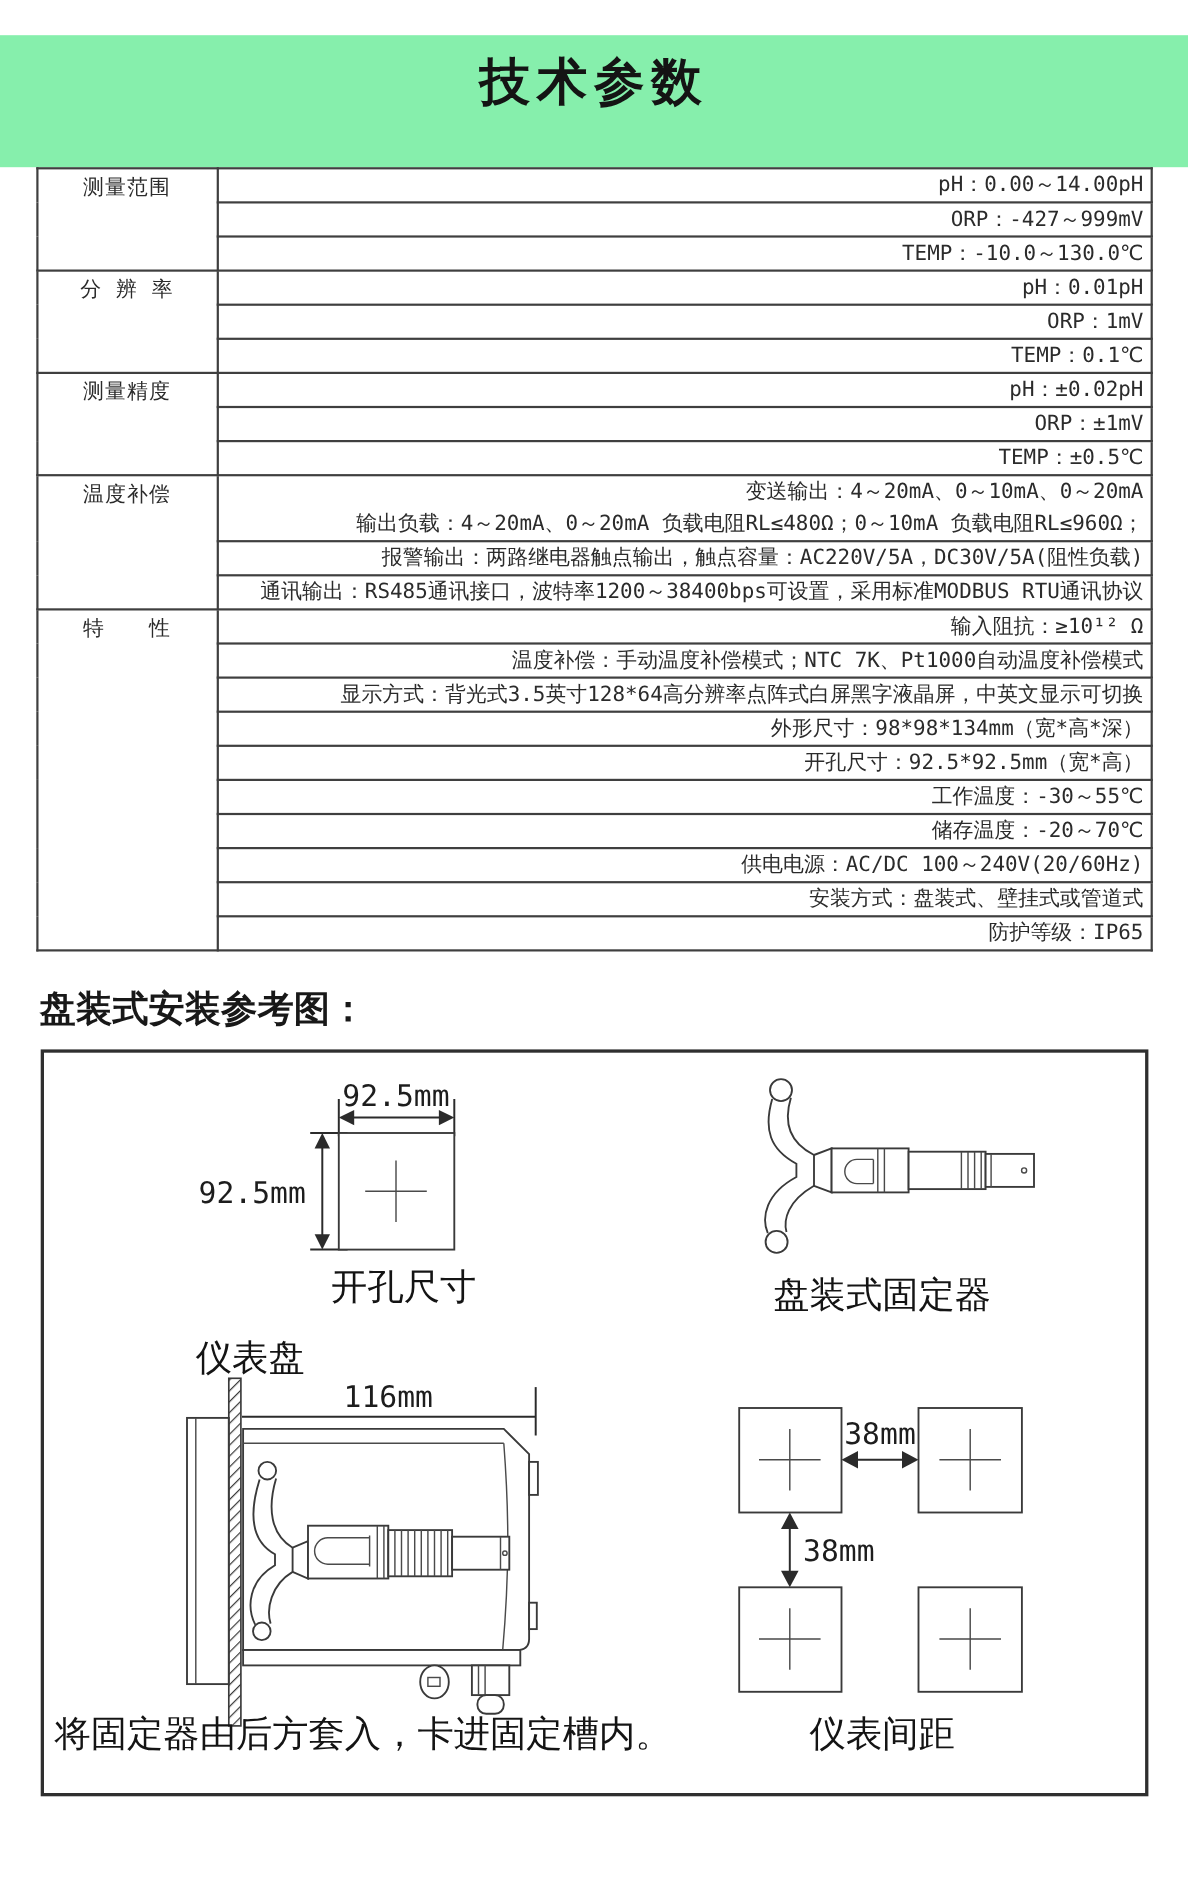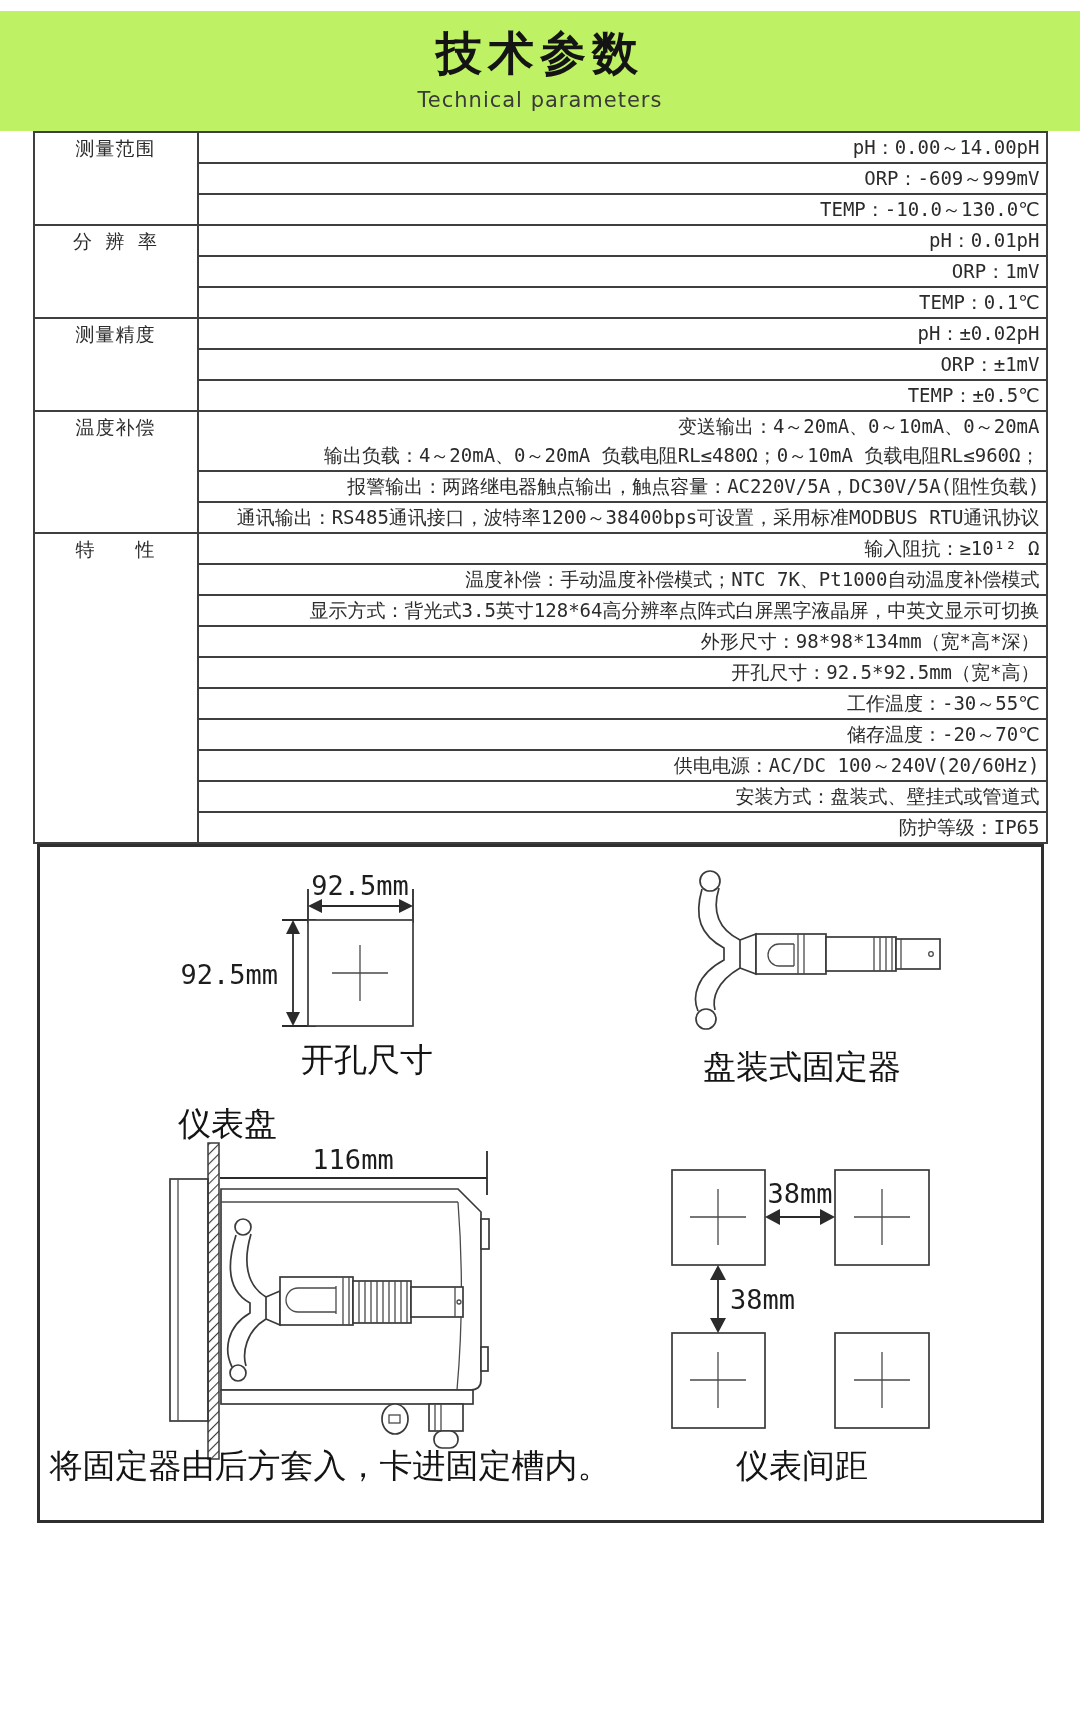--- a/index.html
+++ b/index.html
@@ -3,22 +3,22 @@
 <meta charset="utf-8">
 <style>
   html,body{margin:0;padding:0;background:#ffffff;}
   body{
     width:1080px;height:1709px;position:relative;
     font-family:"DejaVu Sans","Liberation Sans",sans-serif;
     color:#2b2b2b;
   }
   
   .banner{
-    margin-top:11px;height:120px;width:1080px;
-    background:#bef264;text-align:center;box-sizing:border-box;padding-top:12px;
+    margin-top:32px;height:120px;width:1080px;
+    background:#86efac;text-align:center;box-sizing:border-box;padding-top:12px;
   }
   .banner h1{
     margin:0;font-size:46px;font-weight:bold;color:#141414;letter-spacing:6px;
   }
   .banner p{
     margin:3px 0 0 0;font-size:21px;color:#3a3a3a;letter-spacing:1px;
   }
   
   .table-title{
     margin:40px 0 16px 0;text-align:center;
@@ -67,33 +67,32 @@
     font-size:33px;fill:#141414;
   }
 </style>
 </head>
 <body>
 
 <div>
 
   <header class="banner">
     <h1>技术参数</h1>
-    <p>Technical parameters</p>
   </header>
 
 
   <table class="spec">
     <tbody>
 
       <tr>
         <td class="lbl" rowspan="3">测量范围</td>
         <td class="val">pH：0.00～14.00pH</td>
       </tr>
       <tr>
-        <td class="val">ORP：-609～999mV</td>
+        <td class="val">ORP：-427～999mV</td>
       </tr>
       <tr>
         <td class="val">TEMP：-10.0～130.0℃</td>
       </tr>
 
       <tr>
         <td class="lbl" rowspan="3">分 辨 率</td>
         <td class="val">pH：0.01pH</td>
       </tr>
       <tr>
@@ -155,20 +154,21 @@
       </tr>
       <tr>
         <td class="val">安装方式：盘装式、壁挂式或管道式</td>
       </tr>
       <tr>
         <td class="val">防护等级：IP65</td>
       </tr>
     </tbody>
   </table>
 
+  <div class="diagram-heading">盘装式安装参考图：</div>
 
   <div class="diagram-box">
     <svg width="1001" height="673" viewBox="0 0 1001 673" xmlns="http://www.w3.org/2000/svg">
       <defs>
         <pattern id="hatch" width="7" height="7" patternUnits="userSpaceOnUse" patternTransform="rotate(45)">
           <line x1="0" y1="0" x2="0" y2="7" stroke="#3a3a3a" stroke-width="2.2"></line>
         </pattern>
       </defs>
 
       <g>

